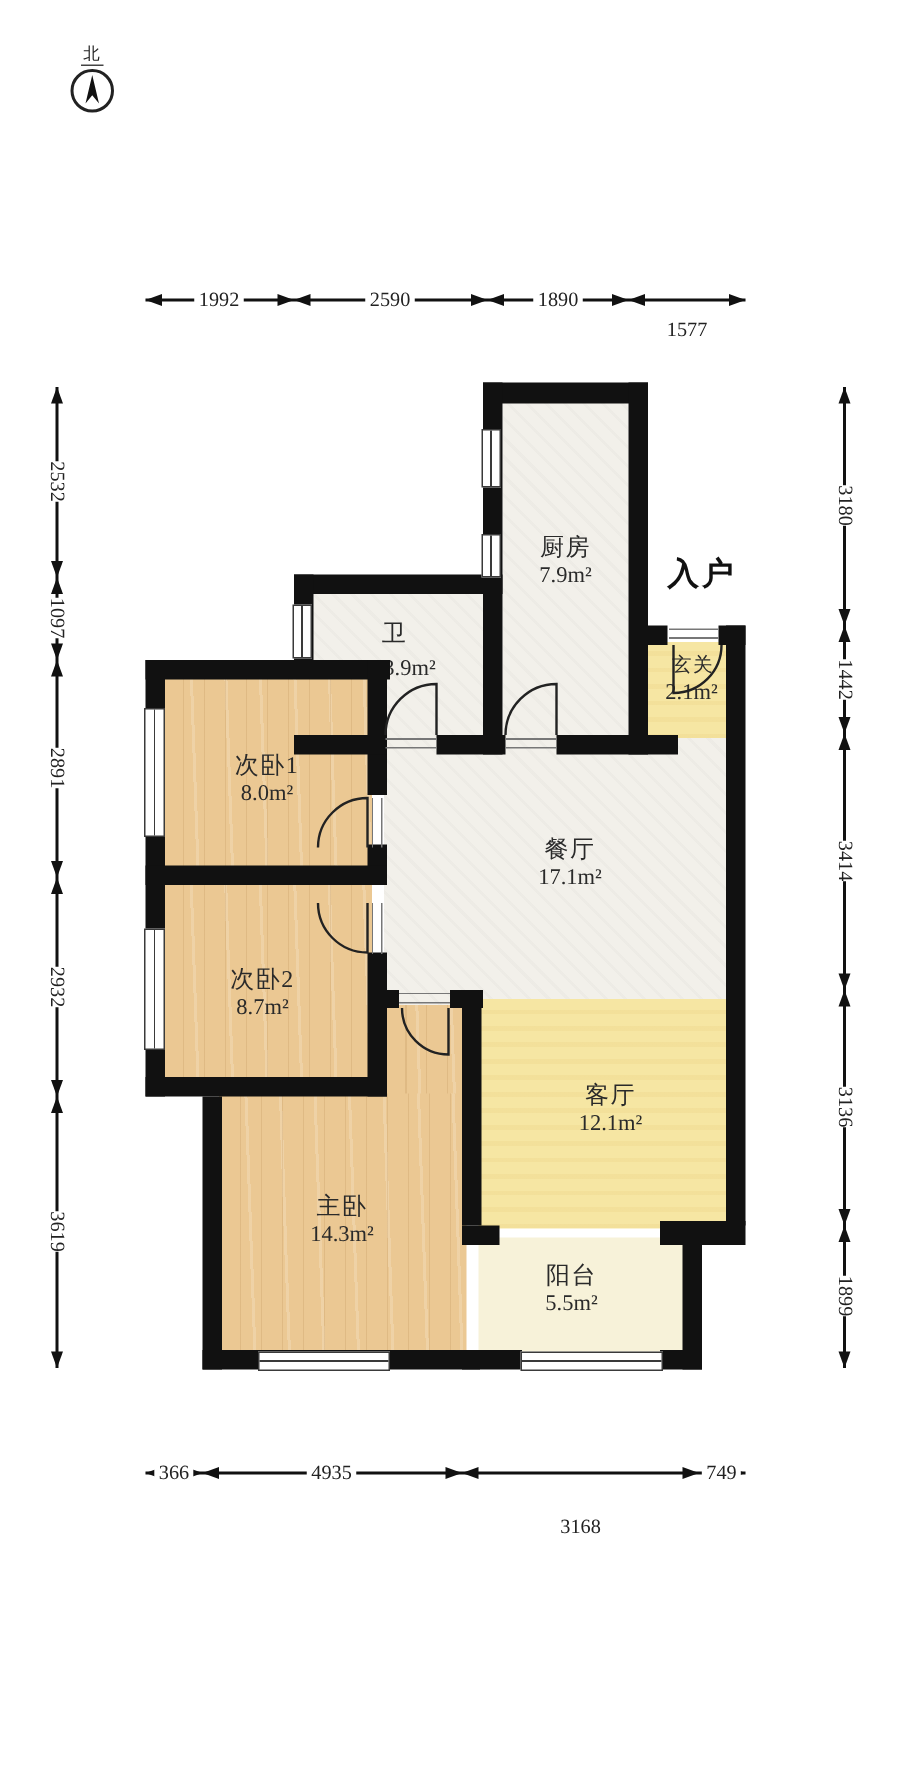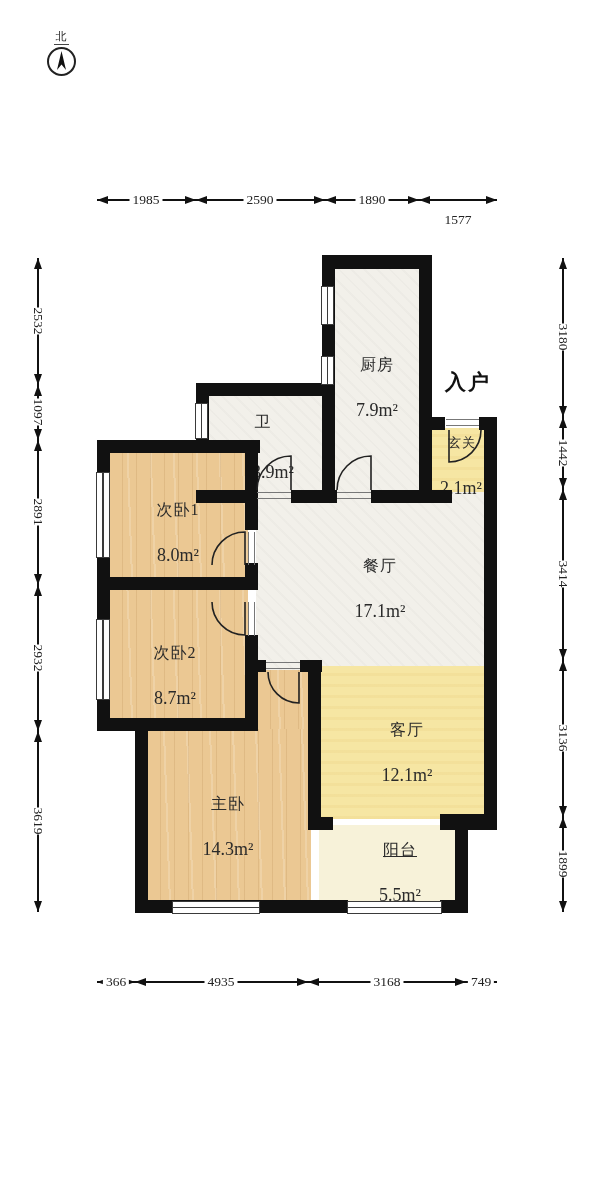--- a/index.html
+++ b/index.html
@@ -13,21 +13,21 @@
   .wall{position:absolute;background:#111;z-index:10;}
   .win{position:absolute;z-index:12;border:1px solid #3a3a3a;background-color:#fff;}
   .win-v{background-image:linear-gradient(to right,transparent 0 45%,#3a3a3a 45% 55%,transparent 55%);}
   .win-h{background-image:linear-gradient(to bottom,transparent 0 45%,#3a3a3a 45% 55%,transparent 55%);}
   .sill{position:absolute;z-index:12;}
   .sill-h{height:7px;background:linear-gradient(to bottom,#777 0 1px,transparent 1px 6px,#777 6px 7px);}
   .sill-v{width:7px;background:linear-gradient(to right,#777 0 1px,transparent 1px 6px,#777 6px 7px);}
   #doors{position:absolute;left:0;top:0;z-index:15;}
   .room{position:absolute;z-index:5;transform:translate(-50%,0);text-align:center;color:#2a2a2a;white-space:nowrap;}
   .rname{font-size:16px;letter-spacing:1px;}
-  .rarea{font-size:18px;margin-top:24px;}
+  .rarea{font-size:15px;}
   .dimline{position:absolute;background:#111;z-index:3;}
   .arr{position:absolute;width:0;height:0;z-index:4;}
   .al{border-top:4px solid transparent;border-bottom:4px solid transparent;border-right:11px solid #111;}
   .ar{border-top:4px solid transparent;border-bottom:4px solid transparent;border-left:11px solid #111;}
   .au{border-left:4px solid transparent;border-right:4px solid transparent;border-bottom:11px solid #111;}
   .ad{border-left:4px solid transparent;border-right:4px solid transparent;border-top:11px solid #111;}
   .dim{position:absolute;z-index:4;font-size:13.5px;color:#222;background:#fff;padding:0 3px;transform:translate(-50%,-50%);}
   .dim.vert{transform:translate(-50%,-50%) rotate(90deg);padding:3px 0;}
   .entrance{position:absolute;z-index:6;font-size:21px;font-weight:bold;color:#111;transform:translate(-50%,-50%);letter-spacing:2px;}
   .compass{position:absolute;left:40px;top:26px;z-index:6;text-align:center;width:42px;}
@@ -83,21 +83,21 @@
     <div class="rarea">17.1m²</div>
   </div>
   <div class="room" style="left:407px;top:720px;">
     <div class="rname">客厅</div>
     <div class="rarea">12.1m²</div>
   </div>
   <div class="room" style="left:228px;top:794px;">
     <div class="rname">主卧</div>
     <div class="rarea">14.3m²</div>
   </div>
-  <div class="room" style="left:400px;top:840px;text-decoration:underline;">
+  <div class="room" style="left:381px;top:840px;">
     <div class="rname">阳台</div>
     <div class="rarea">5.5m²</div>
   </div>
   <div class="room" style="left:462px;top:434px;font-size:13px;">
     <div class="rname" style="font-size:13px;">玄关</div>
   </div>
   <div class="room" style="left:461px;top:454px;">
     <div class="rarea">2.1m²</div>
   </div>
 
@@ -166,37 +166,37 @@
 
   <div class="dimline" style="left:97px;top:199px;width:400px;height:2px;"></div>
   <div class="arr al" style="left:97px;top:196px;"></div>
   <div class="arr ar" style="left:185px;top:196px;"></div>
   <div class="arr al" style="left:196px;top:196px;"></div>
   <div class="arr ar" style="left:314px;top:196px;"></div>
   <div class="arr al" style="left:325px;top:196px;"></div>
   <div class="arr ar" style="left:408px;top:196px;"></div>
   <div class="arr al" style="left:419px;top:196px;"></div>
   <div class="arr ar" style="left:486px;top:196px;"></div>
-  <div class="dim" style="left:146px;top:200px;">1985</div>
+  <div class="dim" style="left:146px;top:200px;">1992</div>
   <div class="dim" style="left:260px;top:200px;">2590</div>
   <div class="dim" style="left:372px;top:200px;">1890</div>
   <div class="dim" style="left:458px;top:200px;margin-top:20px;">1577</div>
 
   <div class="dimline" style="left:97px;top:981px;width:400px;height:2px;"></div>
   <div class="arr al" style="left:97px;top:978px;"></div>
   <div class="arr ar" style="left:124px;top:978px;"></div>
   <div class="arr al" style="left:135px;top:978px;"></div>
   <div class="arr ar" style="left:297px;top:978px;"></div>
   <div class="arr al" style="left:308px;top:978px;"></div>
   <div class="arr ar" style="left:455px;top:978px;"></div>
   <div class="arr al" style="left:466px;top:978px;"></div>
   <div class="arr ar" style="left:486px;top:978px;"></div>
   <div class="dim" style="left:116px;top:982px;">366</div>
   <div class="dim" style="left:221px;top:982px;">4935</div>
-  <div class="dim" style="left:387px;top:982px;">3168</div>
+  <div class="dim" style="left:387px;top:1018px;">3168</div>
   <div class="dim" style="left:481px;top:982px;">749</div>
 
   <div class="dimline" style="left:37px;top:258px;width:2px;height:654px;"></div>
   <div class="arr au" style="left:34px;top:258px;"></div>
   <div class="arr ad" style="left:34px;top:374px;"></div>
   <div class="arr au" style="left:34px;top:385px;"></div>
   <div class="arr ad" style="left:34px;top:429px;"></div>
   <div class="arr au" style="left:34px;top:440px;"></div>
   <div class="arr ad" style="left:34px;top:574px;"></div>
   <div class="arr au" style="left:34px;top:585px;"></div>

